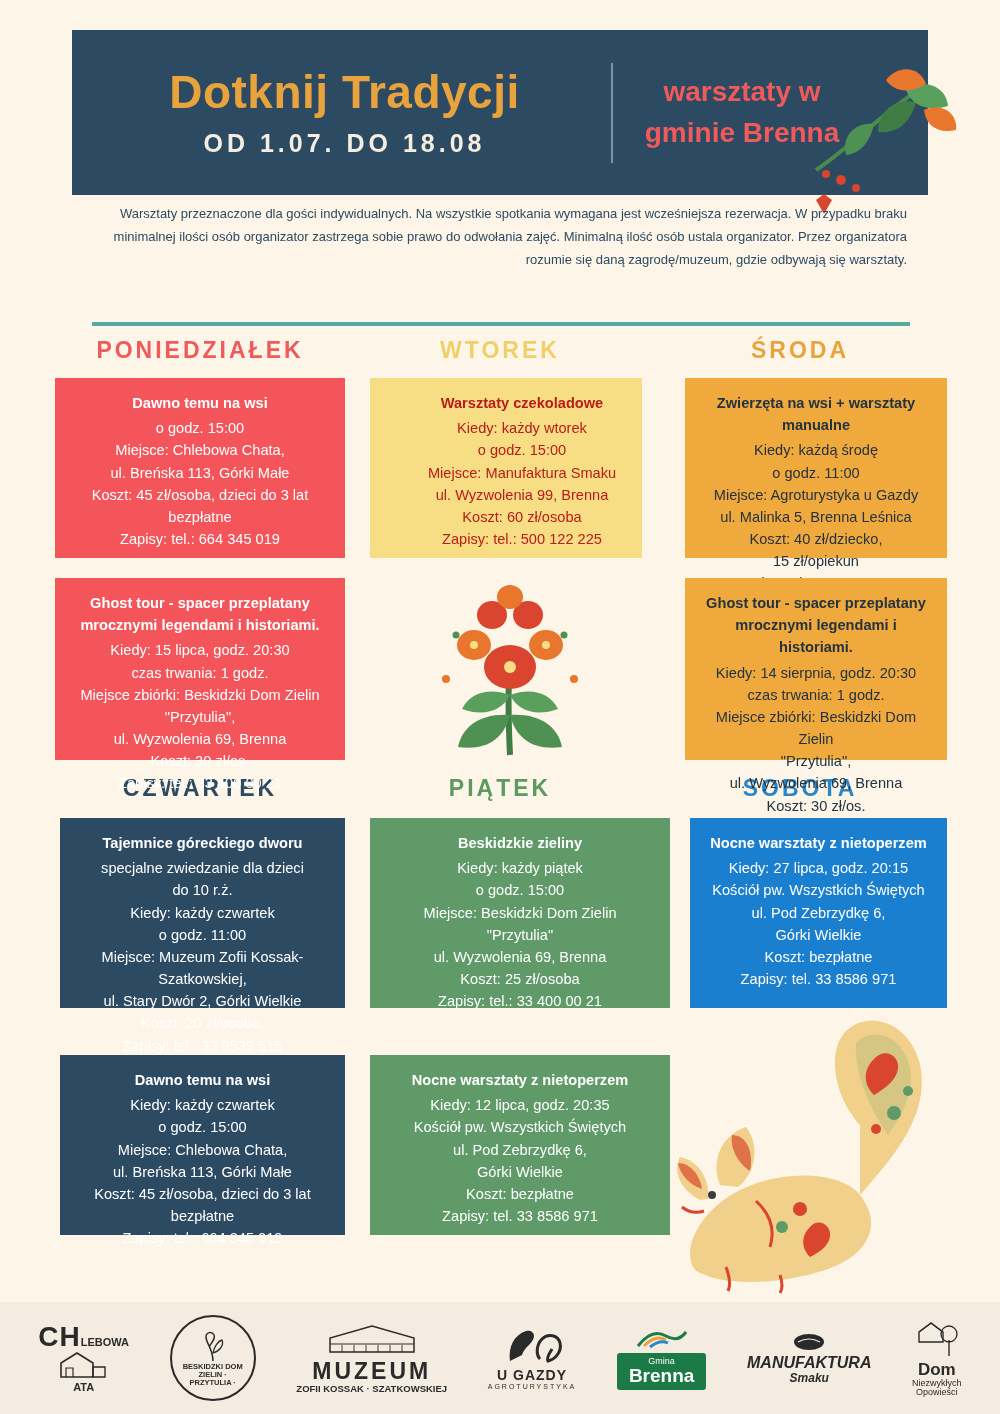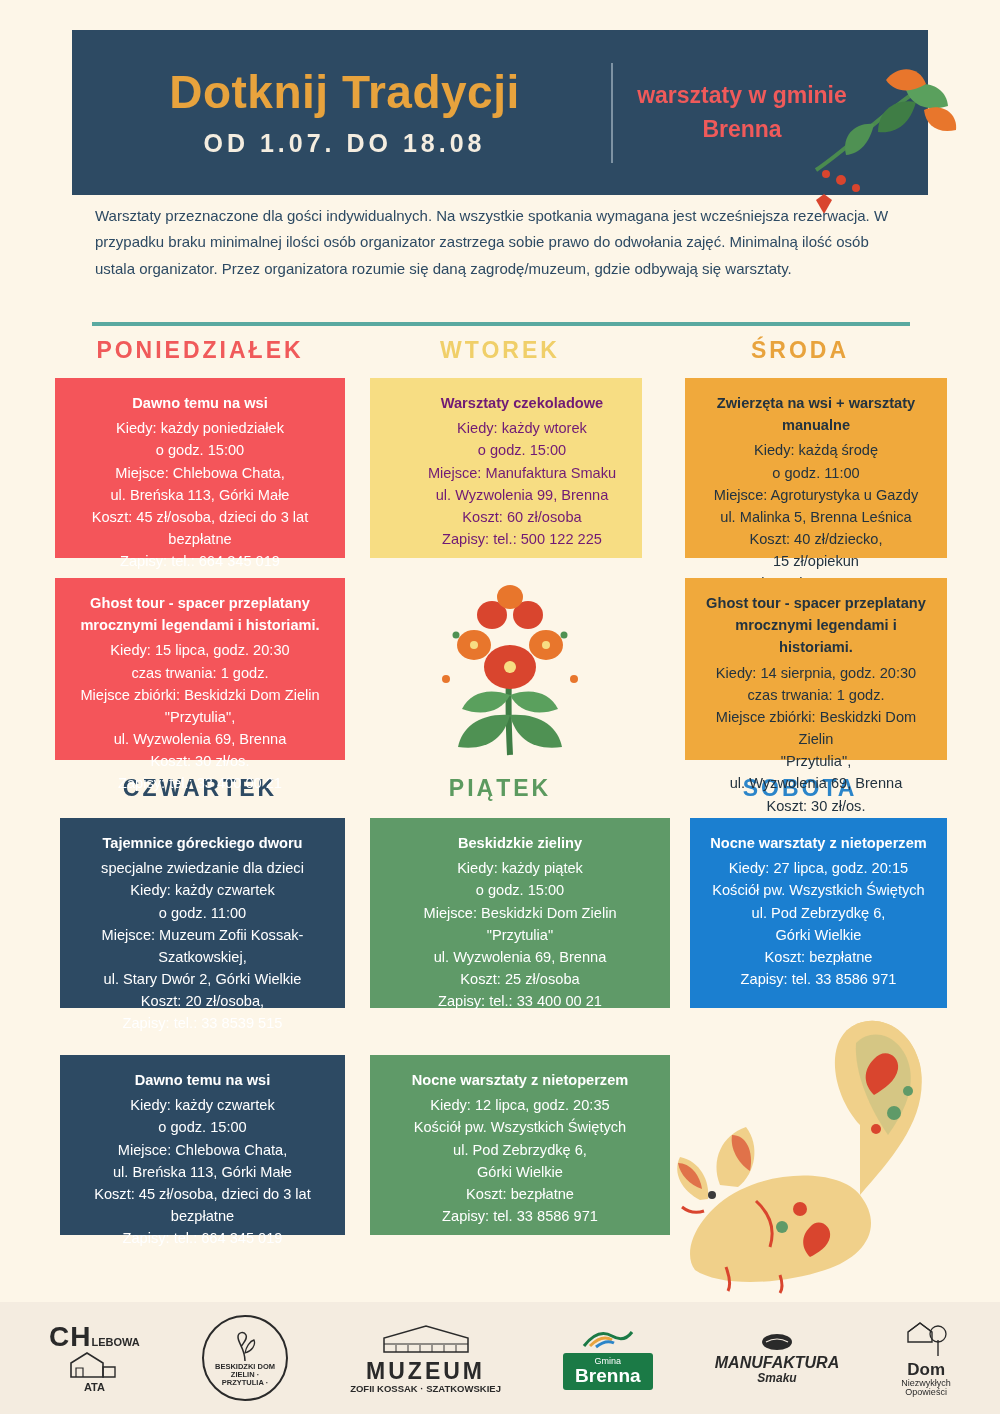--- a/index.html
+++ b/index.html
@@ -46,45 +46,45 @@
     letter-spacing: 4px;
     margin-top: 12px;
   }
   .vert-divider {
     width: 2px;
     height: 100px;
     background: #7e93a4;
     margin: 0 14px;
   }
   .subtitle {
-    font-size: 23px;
+    font-size: 28px;
     font-weight: bold;
     color: #f05a5a;
     text-align: center;
     line-height: 1.45;
     width: 230px;
   }
 
   
   .header-flora {
     position: absolute;
     right: -38px; top: 20px;
     width: 180px; height: 190px;
     pointer-events: none;
   }
 
   
   .intro {
     position: absolute;
     left: 95px; top: 203px;
     width: 812px;
-    font-size: 15px;
+    font-size: 13px;
     line-height: 1.75;
     color: #2d4a63;
-    text-align: left;
+    text-align: right;
   }
 
   .divider-line {
     position: absolute;
     left: 92px; top: 322px;
     width: 818px; height: 4px;
     background: #5aa9a0;
   }
 
   
@@ -107,21 +107,21 @@
     position: absolute;
     padding: 14px 12px;
     font-size: 14.6px;
     line-height: 1.52;
     text-align: center;
   }
   .card .ttl { font-weight: bold; display: block; margin-bottom: 3px; }
   .card .ln { display: block; }
 
   .c-red    { background: #f4555a; color: #ffffff; }
-  .c-yellow { background: #f7dd83; color: #701a75; padding-left: 44px; }
+  .c-yellow { background: #f7dd83; color: #b91c1c; padding-left: 44px; }
   .c-orange { background: #f0a93c; color: #23333f; }
   .c-navy   { background: #2d4a63; color: #ffffff; }
   .c-green  { background: #5f9a68; color: #ffffff; }
   .c-blue   { background: #1b7fd0; color: #ffffff; }
 
   #card-mon-1 { left: 55px;  top: 378px; width: 290px; height: 180px; }
   #card-tue-1 { left: 370px; top: 378px; width: 272px; height: 180px; }
   #card-wed-1 { left: 685px; top: 378px; width: 262px; height: 180px; }
   #card-mon-2 { left: 55px;  top: 578px; width: 290px; height: 182px; }
   #card-wed-2 { left: 685px; top: 578px; width: 262px; height: 182px; }
@@ -219,21 +219,20 @@
 
 <div class="day-heading dh-mon">PONIEDZIAŁEK</div>
 <div class="day-heading dh-tue">WTOREK</div>
 <div class="day-heading dh-wed">ŚRODA</div>
 <div class="day-heading dh-thu">CZWARTEK</div>
 <div class="day-heading dh-fri">PIĄTEK</div>
 <div class="day-heading dh-sat">SOBOTA</div>
 
 <div class="card c-red" id="card-mon-1">
     <span class="ttl">Dawno temu na wsi</span>
-    <span class="ln">Kiedy: każdy poniedziałek</span>
     <span class="ln">o godz. 15:00</span>
     <span class="ln">Miejsce: Chlebowa Chata,</span>
     <span class="ln">ul. Breńska 113, Górki Małe</span>
     <span class="ln">Koszt: 45 zł/osoba, dzieci do 3 lat</span>
     <span class="ln">bezpłatne</span>
     <span class="ln">Zapisy: tel.: 664 345 019</span>
   </div>
 <div class="card c-yellow" id="card-tue-1">
     <span class="ttl">Warsztaty czekoladowe</span>
     <span class="ln">Kiedy: każdy wtorek</span>
@@ -269,20 +268,21 @@
     <span class="ln">czas trwania: 1 godz.</span>
     <span class="ln">Miejsce zbiórki: Beskidzki Dom Zielin</span>
     <span class="ln">"Przytulia",</span>
     <span class="ln">ul. Wyzwolenia 69, Brenna</span>
     <span class="ln">Koszt: 30 zł/os.</span>
     <span class="ln">Zapisy: tel.: 33 400 00 21</span>
   </div>
 <div class="card c-navy" id="card-thu-1">
     <span class="ttl">Tajemnice góreckiego dworu</span>
     <span class="ln">specjalne zwiedzanie dla dzieci</span>
+    <span class="ln">do 10 r.ż.</span>
     <span class="ln">Kiedy: każdy czwartek</span>
     <span class="ln">o godz. 11:00</span>
     <span class="ln">Miejsce: Muzeum Zofii Kossak-Szatkowskiej,</span>
     <span class="ln">ul. Stary Dwór 2, Górki Wielkie</span>
     <span class="ln">Koszt: 20 zł/osoba,</span>
     <span class="ln">Zapisy: tel.: 33 8539 515</span>
   </div>
 <div class="card c-green" id="card-fri-1">
     <span class="ttl">Beskidzkie zieliny</span>
     <span class="ln">Kiedy: każdy piątek</span>
@@ -390,20 +390,28 @@
   <div class="logo logo-muzeum">
     <svg class="svg-mini" width="96" height="34" viewBox="0 0 96 34">
       <path d="M6 30 L6 16 L48 4 L90 16 L90 30 Z" fill="none" stroke="#2a2a2a" stroke-width="1.5"></path>
       <path d="M6 22 L90 22" stroke="#2a2a2a" stroke-width="1"></path>
       <path d="M18 30 L18 23 M30 30 L30 23 M42 30 L42 23 M54 30 L54 23 M66 30 L66 23 M78 30 L78 23" stroke="#2a2a2a" stroke-width="0.9"></path>
     </svg>
     <div class="m">MUZEUM</div>
     <div>ZOFII KOSSAK · SZATKOWSKIEJ</div>
   </div>
 
+  <div class="logo logo-gazdy">
+    <svg class="svg-mini" width="64" height="40" viewBox="0 0 64 40">
+      <path d="M10 36 C8 22 14 10 26 6 C30 5 34 7 34 11 C34 18 24 22 22 30" fill="#2a2a2a"></path>
+      <path d="M40 34 C36 30 36 20 42 14 C48 8 58 10 60 18 C62 26 56 34 48 36 C46 32 50 28 52 24" fill="none" stroke="#2a2a2a" stroke-width="3"></path>
+    </svg>
+    <div class="name">U GAZDY</div>
+    <div class="sub">AGROTURYSTYKA</div>
+  </div>
 
   <div class="logo">
     <svg class="svg-mini" width="56" height="24" viewBox="0 0 56 24">
       <path d="M4 20 q14 -18 28 -10 q12 7 20 -4" fill="none" stroke="#1b7a46" stroke-width="3"></path>
       <path d="M10 20 q12 -12 22 -6" fill="none" stroke="#e8a33d" stroke-width="3"></path>
       <path d="M16 21 q10 -8 18 -4" fill="none" stroke="#2b85c9" stroke-width="3"></path>
     </svg>
     <div class="logo-brenna">
       <span class="sub">Gmina</span>
       <span>Brenna</span>

